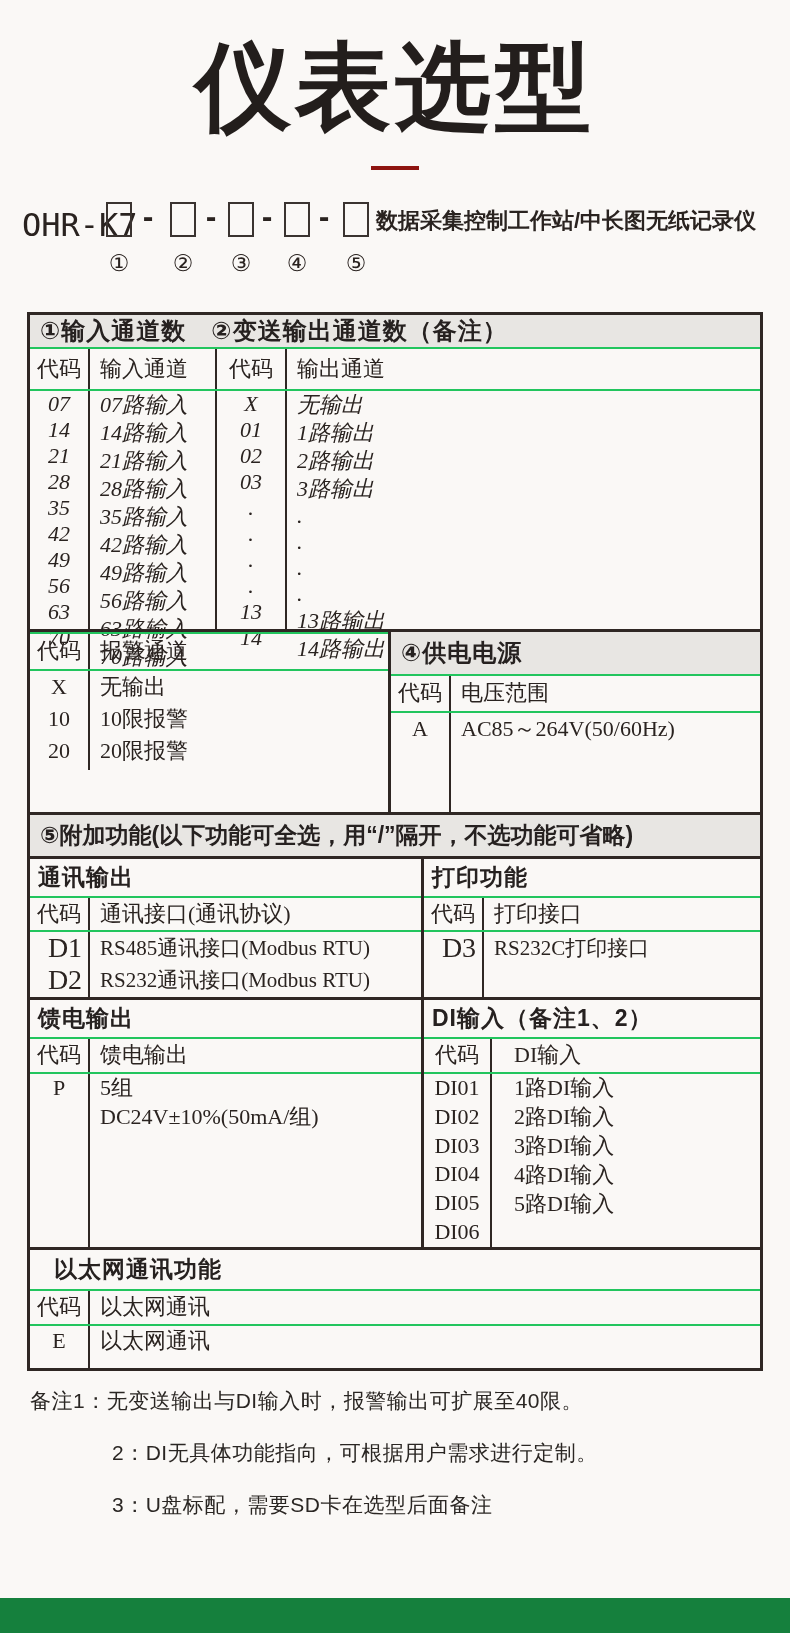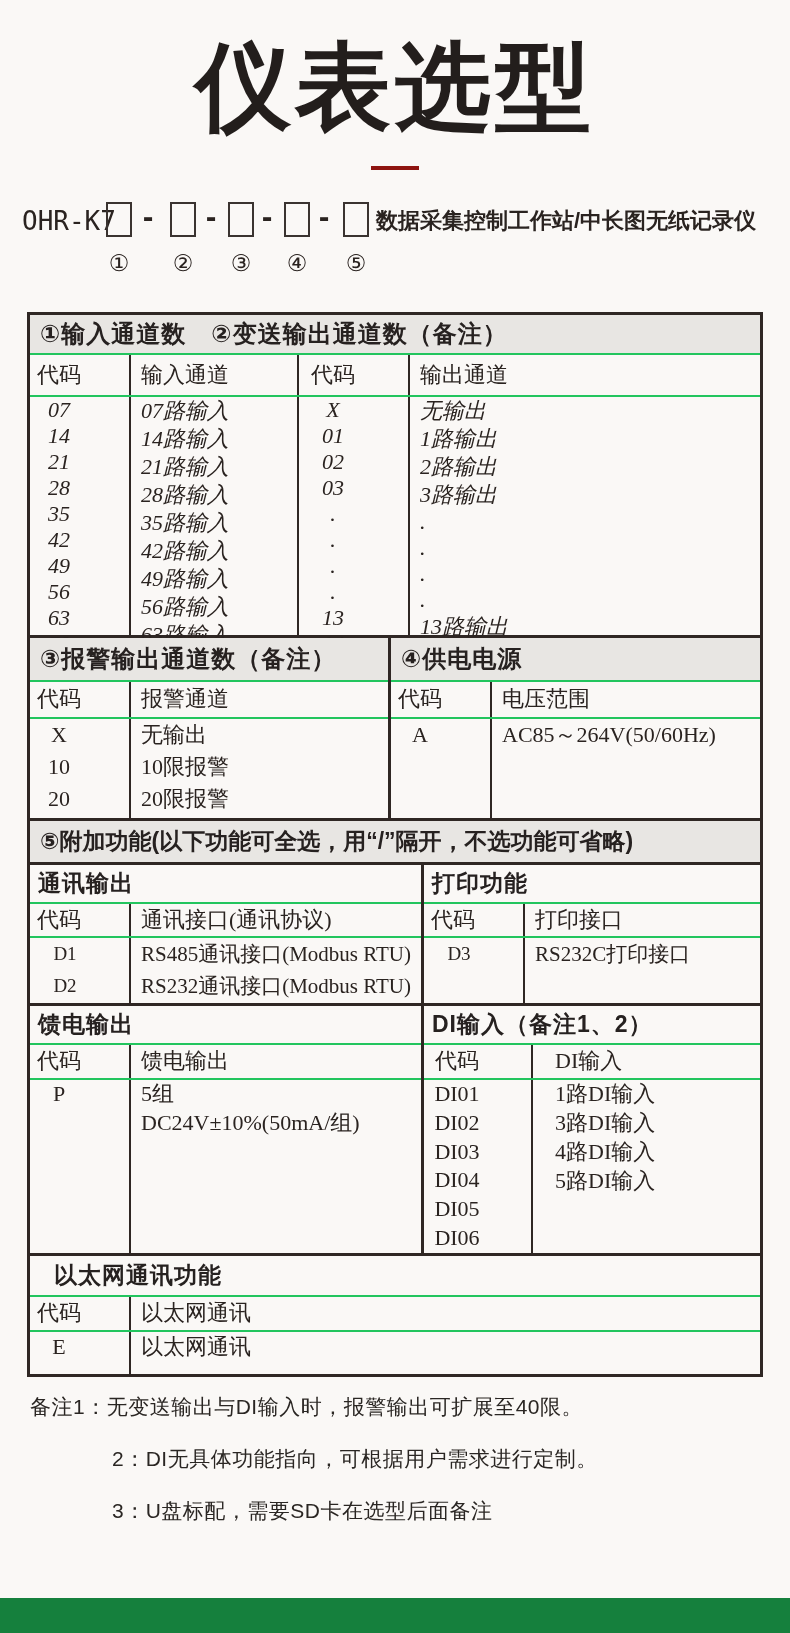--- a/index.html
+++ b/index.html
@@ -9,47 +9,47 @@
   .content { height:1598px; background:#faf8f6; overflow:hidden; }
 
   
   .title { padding-top:34px; text-align:center; font-size:96px; line-height:1.1;
            font-weight:900; letter-spacing:4px; color:#231e1c;
            font-family:"Liberation Sans","DejaVu Sans",sans-serif; }
   .red-divider { width:48px; height:4px; background:#8e1410; margin:26px auto 0 auto; }
 
   
   .model-row { position:relative; height:92px; margin-top:32px; }
-  .model-prefix { position:absolute; left:22px; top:4px; font-size:26px;
+  .model-prefix { position:absolute; left:22px; top:4px; font-size:32px;
                   font-family:"DejaVu Sans Mono","Liberation Mono",monospace; color:#2a2320; }
   .mbox { position:absolute; top:0; width:26px; height:35px; border:2px solid #3a3330; }
   .b1{left:106px} .b2{left:170px} .b3{left:228px} .b4{left:284px} .b5{left:343px}
   .dash { position:absolute; top:1px; width:16px; text-align:center; font-size:26px; font-weight:bold;
           font-family:"DejaVu Sans Mono","Liberation Mono",monospace; color:#2a2320; }
   .d1{left:140px} .d2{left:203px} .d3{left:259px} .d4{left:316px}
   .model-desc { position:absolute; left:376px; top:4px; width:400px; font-size:22px; font-weight:700;
                 letter-spacing:0px; color:#2a2320; }
   .pos { position:absolute; top:48px; width:30px; text-align:center; font-size:23px;
          font-family:"Liberation Serif","DejaVu Serif",serif; color:#2a2320; }
   .p1{left:104px} .p2{left:168px} .p3{left:226px} .p4{left:282px} .p5{left:341px}
 
   
   .grid { width:736px; margin:18px 0 0 27px; border:3px solid #2f2724; background:#faf8f6;
           font-family:"Liberation Serif","DejaVu Serif",serif; }
   .sec-bar { background:#e8e6e3; font-weight:700; font-size:24px; letter-spacing:1px;
              font-family:"Liberation Sans","DejaVu Sans",sans-serif;
              display:flex; align-items:center; padding-left:10px; color:#262120; }
-  .bar-s12 { height:38px;text-align:center; }
+  .bar-s12 { height:32px;text-align:center; }
   .bar-s5  { height:44px; font-size:23px; letter-spacing:0; }
   .sub-bar { font-weight:700; font-size:23px; letter-spacing:1px; background:transparent;
              font-family:"Liberation Sans","DejaVu Sans",sans-serif;
              display:flex; align-items:center; padding-left:8px; color:#262120; }
   .cols { display:flex; }
   .c { display:flex; flex-direction:column; }
-  .c + .c { border-left:2px solid #2f2724;margin-left:41px; }
+  .c + .c { border-left:2px solid #2f2724; }
   .ccode { flex:0 0 58px; }
   .crest { flex:1 1 auto; }
   .line { display:flex; align-items:center; font-size:22px; color:#2a2320; }
   .cent .line { justify-content:center; }
   .padL .line { padding-left:10px; }
   .bt2 { border-top:2px solid #22c55e; }
   .bt3 { border-top:3px solid #2f2724; }
 
   
   .colhead-s12 { height:42px; } .colhead-s12 .line { height:42px; }
@@ -64,21 +64,21 @@
   .bar-s34 { height:42px; }
   .colhead-s34 { height:37px; } .colhead-s34 .line { height:37px; }
   .data-s34 { height:101px; } .data-s34 .line { height:32px; }
   .s4code { flex:0 0 58px; }
 
   
   .row-s5 .hl { flex:0 0 394px; }
   .subbar-36 { height:37px; }
   .colhead-comm { height:34px; } .colhead-comm .line { height:34px; }
   .data-comm { height:67px; } .data-comm .line { height:33px; font-size:21px; }
-  .data-comm .c.ccode .line { font-size:19px;padding-left:12px; }
+  .data-comm .c.ccode .line { font-size:28px;padding-left:12px; }
   .colhead-feed { height:35px; } .colhead-feed .line { height:35px; }
   .data-feed { height:175px; } .data-feed .line { height:29px; }
   .dicode { flex:0 0 66px; }
   .di-val .line { padding-left:22px; }
 
   
   .bar-eth { height:42px; padding-left:24px; }
   .colhead-eth { height:35px; } .colhead-eth .line { height:35px; }
   .data-eth { height:44px; } .data-eth .line { height:31px; }
 
@@ -179,21 +179,20 @@
           <div class="line">.</div>
           <div class="line">.</div>
           <div class="line">.</div>
           <div class="line">13路输出</div>
           <div class="line">14路输出</div>
         </div>
       </div>
 
       <div class="cols row-s34 bt3">
         <div class="half hl">
-          <div class="sec-bar bar-s34">③报警输出通道数（备注）</div>
           <div class="cols colhead-s34 bt2">
             <div class="c ccode cent">
                 <div class="line">代码</div>
               </div>
             <div class="c crest padL">
                 <div class="line">报警通道</div>
               </div>
           </div>
           <div class="cols data-s34 bt2">
             <div class="c ccode cent">
@@ -309,20 +308,21 @@
             <div class="c dicode cent">
               <div class="line">DI01</div>
               <div class="line">DI02</div>
               <div class="line">DI03</div>
               <div class="line">DI04</div>
               <div class="line">DI05</div>
               <div class="line">DI06</div>
             </div>
             <div class="c crest di-val">
               <div class="line">1路DI输入</div>
+              <div class="line">2路DI输入</div>
               <div class="line">3路DI输入</div>
               <div class="line">4路DI输入</div>
               <div class="line">5路DI输入</div>
             </div>
           </div>
         </div>
       </div>
 
       <div class="sub-bar bar-eth bt3">以太网通讯功能</div>
       <div class="cols colhead-eth bt2">

